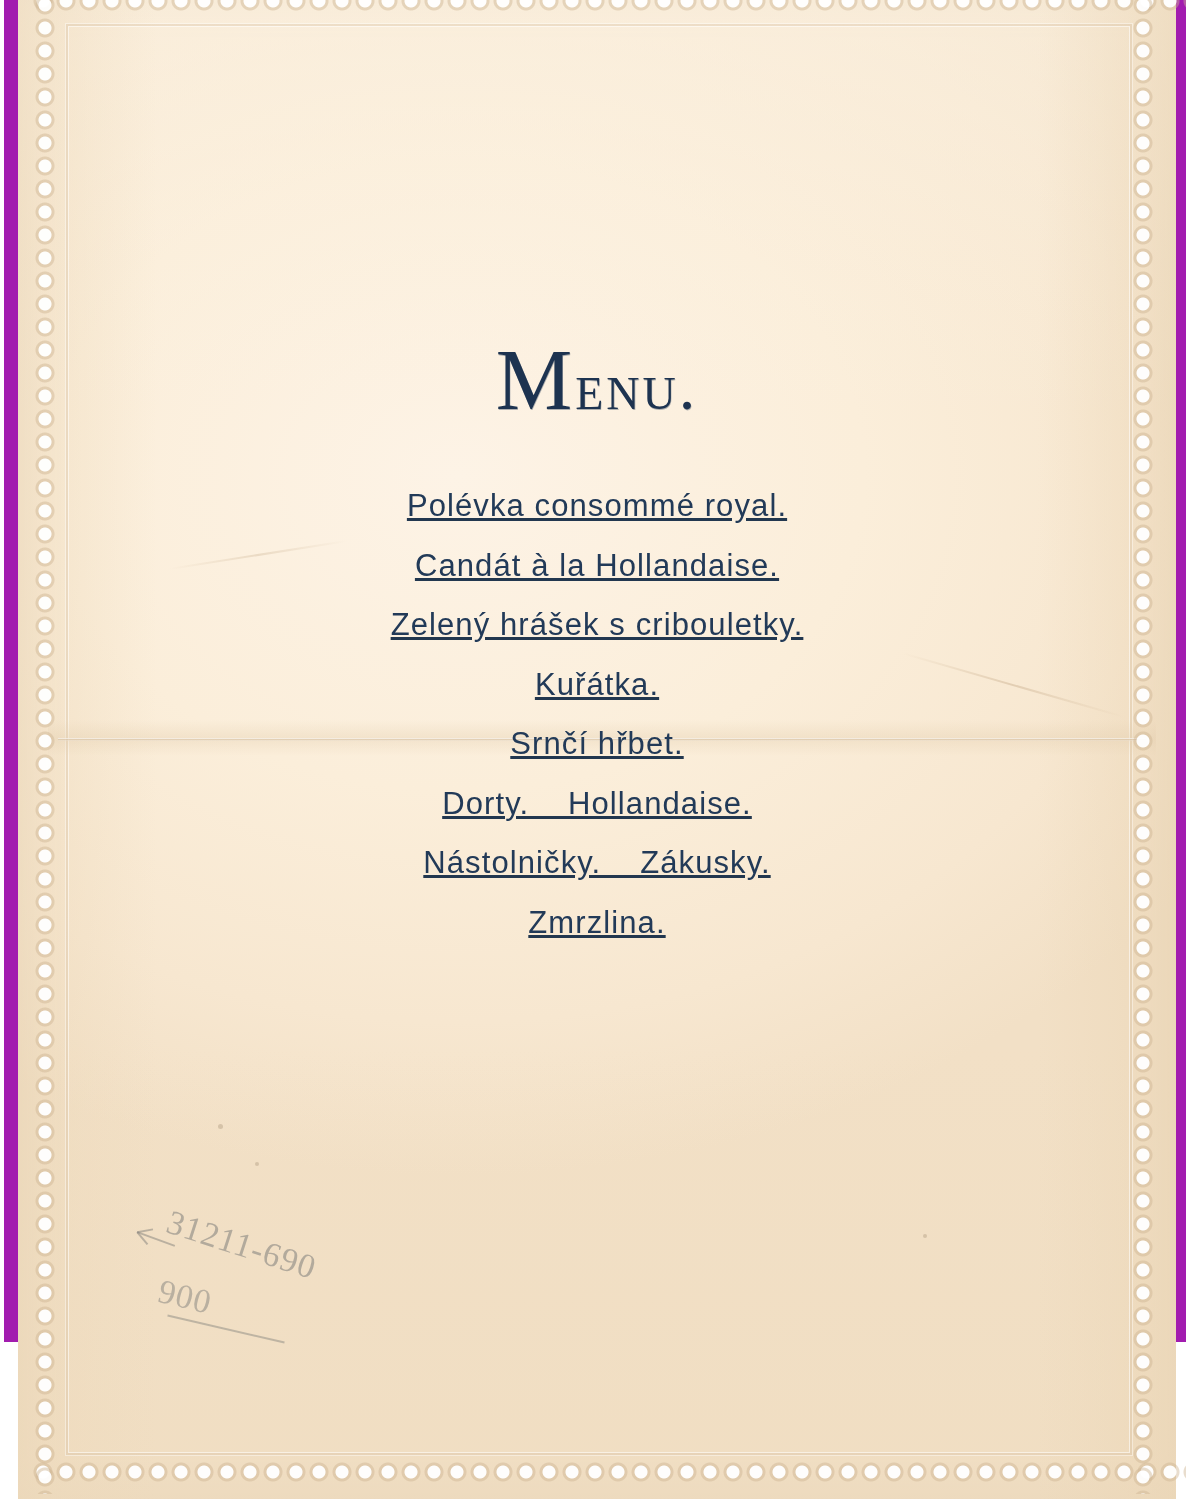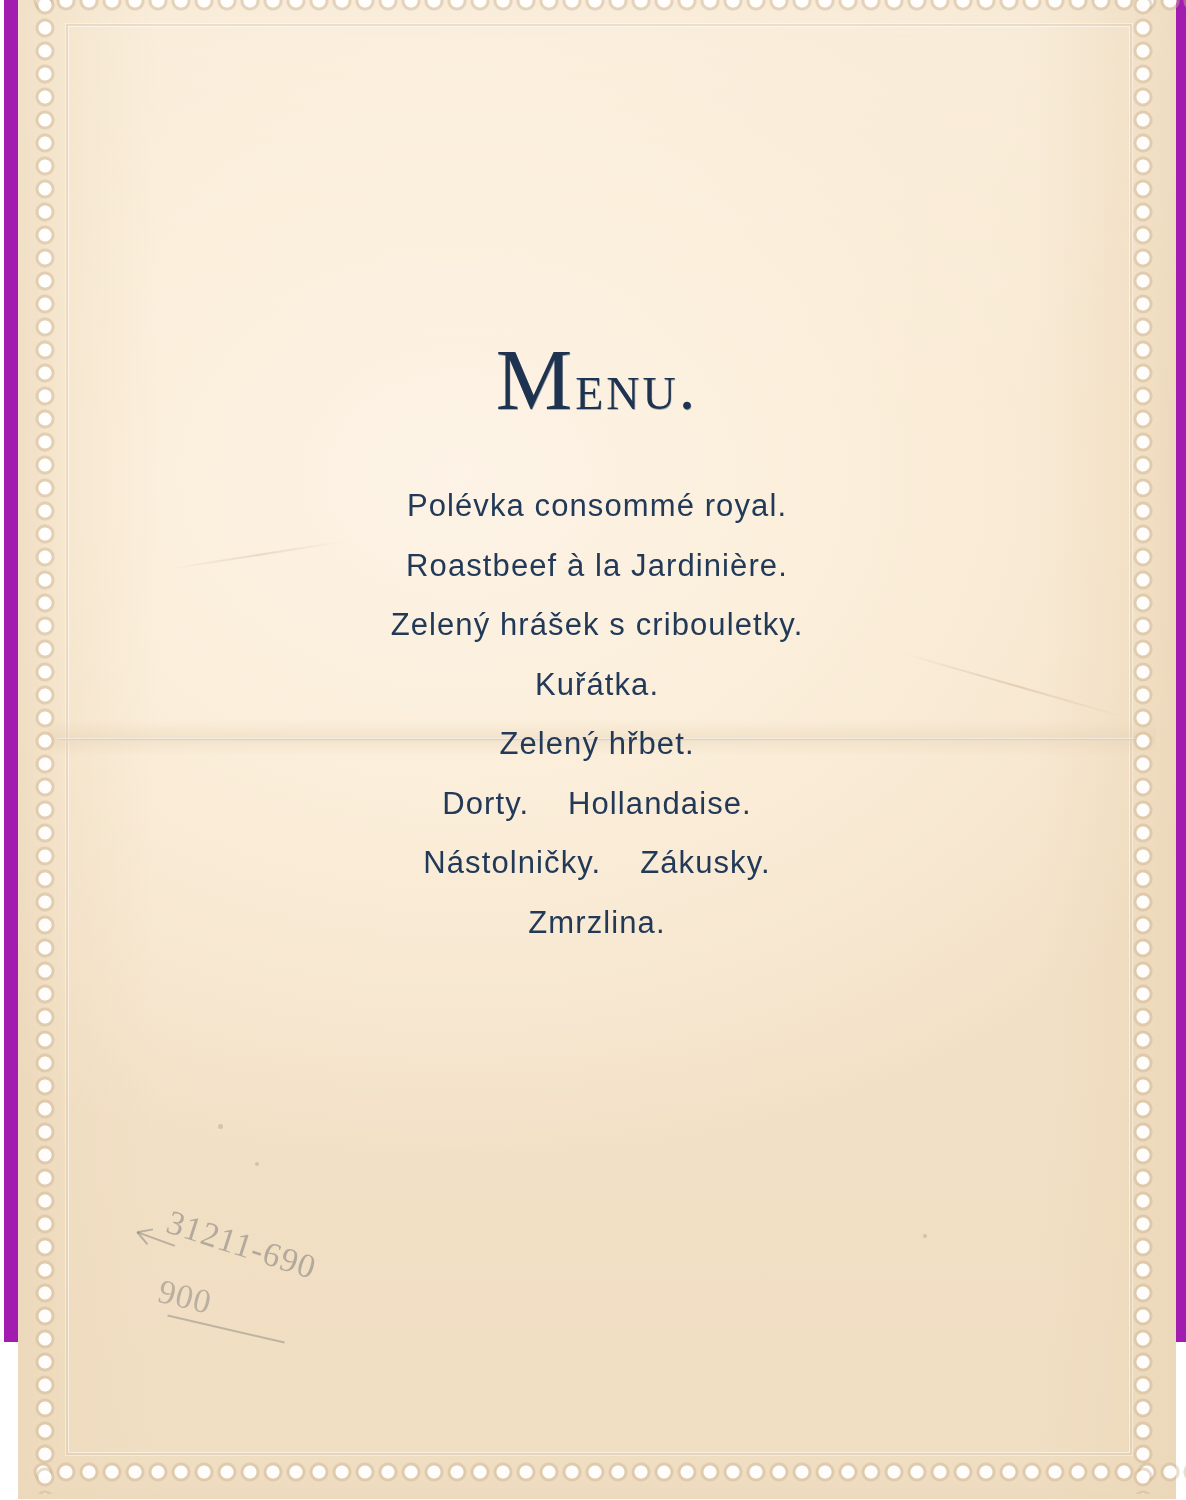--- a/index.html
+++ b/index.html
@@ -148,20 +148,21 @@
   }
   .menu-title .rest {
     font-variant: small-caps;
     font-size: 66px;
   }
 
   .menu-list {
     list-style: none;
     margin: 16px;
     padding: 0;
+    text-decoration: underline;
   }
   .menu-list li {
     font-family: "Liberation Sans", sans-serif;
     font-size: 31px;
     line-height: 1.92;
     letter-spacing: 1.1px;
     color: #223a58;
     white-space: pre;
   }
 
@@ -250,24 +251,24 @@
 
     <div class="speck" style="left:200px; top:1130px; width:5px; height:5px;"></div>
     <div class="speck" style="left:237px; top:1168px; width:4px; height:4px;"></div>
     <div class="speck" style="left:905px; top:1240px; width:4px; height:4px;"></div>
 
     <div class="content">
       <h1 class="menu-title"><span class="cap">M</span><span class="rest">enu.</span></h1>
 
       <ul class="menu-list">
         <li>Polévka consommé royal.</li>
-        <li>Roastbeef à la Jardinière.</li>
+        <li>Candát à la Hollandaise.</li>
         <li>Zelený hrášek s cribouletky.</li>
         <li>Kuřátka.</li>
-        <li>Zelený hřbet.</li>
+        <li>Srnčí hřbet.</li>
         <li>Dorty.    Hollandaise.</li>
         <li>Nástolničky.    Zákusky.</li>
         <li>Zmrzlina.</li>
       </ul>
     </div>
 
     <div class="pencil">
       <div class="arrow"></div>
       <div class="line1">31211-690</div>
       <div class="line2">900</div>

